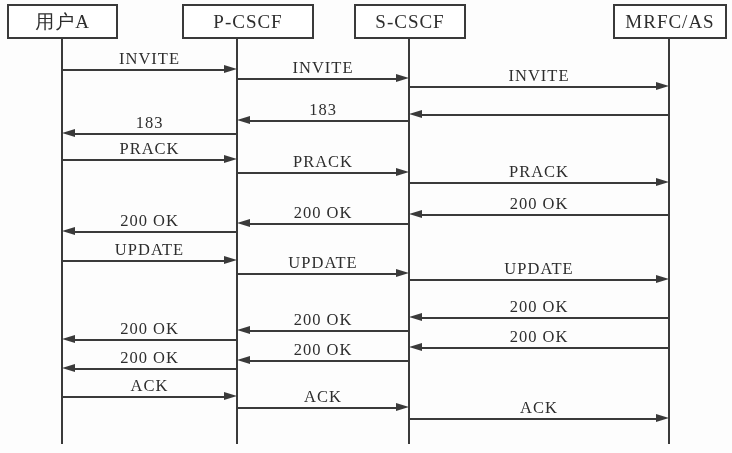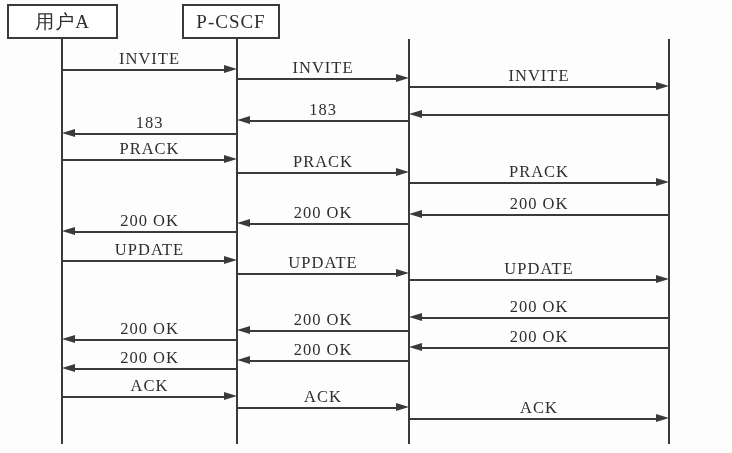--- a/index.html
+++ b/index.html
@@ -67,25 +67,31 @@
   }
 </style>
 </head>
 <body>
 
 <div id="canvas">
     <div class="pbox" style="left: 7px; width: 111px;">
       <span>用户A</span>
     </div>
     <div class="lifeline" style="left: 61.2px;"></div>
-    <div class="pbox" style="left: 182px; width: 98px;">
+    <div class="pbox" style="left: 182px; width: 132px;">
       <span>P-CSCF</span>
     </div>
     <div class="lifeline" style="left: 236.2px;"></div>
+    <div class="pbox" style="left: 354px; width: 112px;">
+      <span>S-CSCF</span>
+    </div>
     <div class="lifeline" style="left: 408.2px;"></div>
+    <div class="pbox" style="left: 613px; width: 114px;">
+      <span>MRFC/AS</span>
+    </div>
     <div class="lifeline" style="left: 668.2px;"></div>
     <div class="msg-line" style="left: 62px; width: 164px; top: 69.2px;"></div>
     <div class="msg-head right" style="top: 65px; left: 224px;"></div>
     <div class="msg-label" style="left: 149.5px; top: 50px;">INVITE</div>
     <div class="msg-line" style="left: 237px; width: 161px; top: 78.2px;"></div>
     <div class="msg-head right" style="top: 74px; left: 396px;"></div>
     <div class="msg-label" style="left: 323px; top: 59px;">INVITE</div>
     <div class="msg-line" style="left: 409px; width: 249px; top: 86.2px;"></div>
     <div class="msg-head right" style="top: 82px; left: 656px;"></div>
     <div class="msg-label" style="left: 539px; top: 67px;">INVITE</div>

